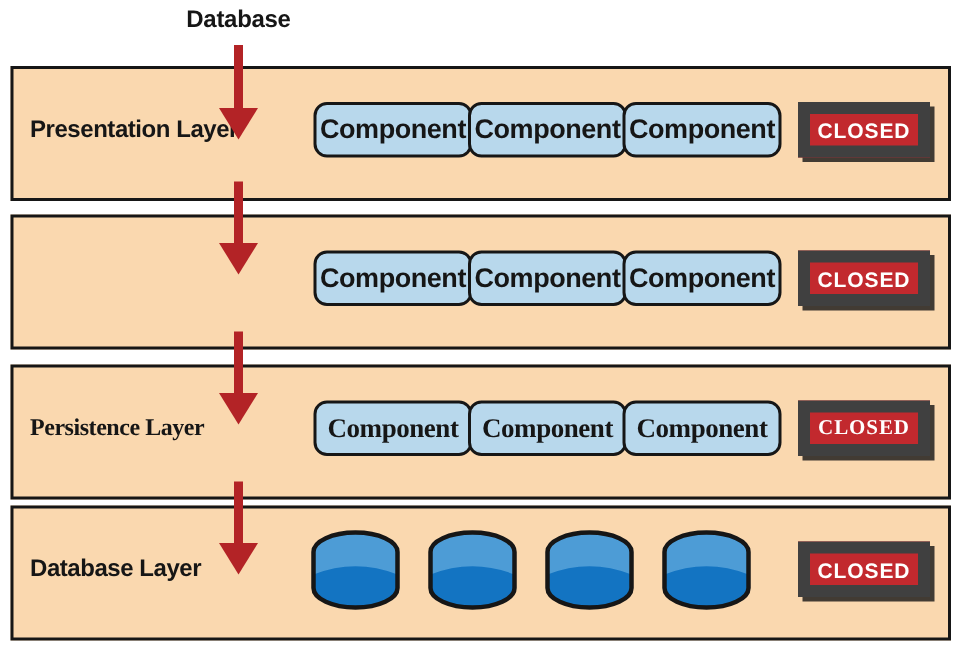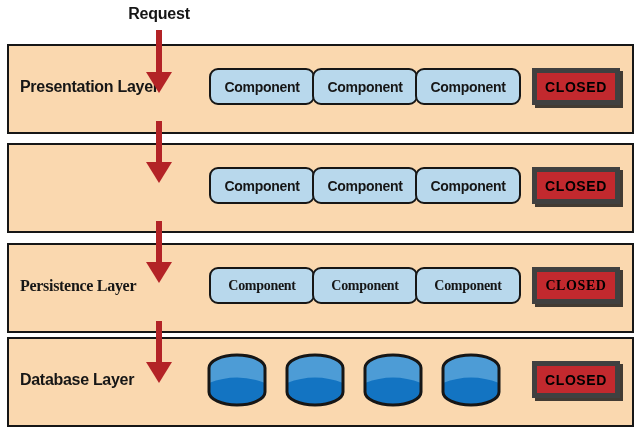--- a/index.html
+++ b/index.html
@@ -23,51 +23,51 @@
   .layer-label {
     position:absolute; left:11px; top:22px; height:37px;
     display:flex; align-items:center;
     font-size:16px; font-weight:bold; letter-spacing:-0.3px; white-space:nowrap;
   }
 
   .component {
     position:absolute; top:22px; width:106px; height:37px;
     background:#b8d8ec; border:2px solid #161616; border-radius:9px;
     display:flex; align-items:center; justify-content:center;
-    font-size:14px; font-weight:bold; letter-spacing:-0.3px;
+    font-size:18px; font-weight:bold; letter-spacing:-0.3px;
   }
   .comp-0 { left:200px; }
   .comp-1 { left:303px; }
   .comp-2 { left:406px; }
 
   .closed-badge {
     position:absolute; top:22px; left:523px; width:88px; height:37px;
-    background:#c2292e; border:5px solid #404040;
+    background:#c2292e; border:8px solid #404040;
     box-shadow:3px 3px 0 rgba(20,20,20,0.8);
-    color:#000000; display:flex; align-items:center; justify-content:center;
+    color:#ffffff; display:flex; align-items:center; justify-content:center;
     font-size:14px; font-weight:bold; letter-spacing:0.6px;
   }
 
   .cylinder { position:absolute; top:11px; width:60px; height:58px; }
   .cyl-0 { left:198px; }
   .cyl-1 { left:276px; }
   .cyl-2 { left:354px; }
   .cyl-3 { left:432px; }
 
   .arrows-overlay {
     position:absolute; left:0; top:0; width:640px; height:440px;
     z-index:5; pointer-events:none;
   }
 </style>
 </head>
 <body>
 
 <div class="canvas">
 
-  <div class="request-label">Request</div>
+  <div class="request-label">Database</div>
 
   <section class="layer layer-0">
     <div class="layer-label">Presentation Layer</div>
     <div class="component comp-0">Component</div>
     <div class="component comp-1">Component</div>
     <div class="component comp-2">Component</div>
     <div class="closed-badge">CLOSED</div>
   </section>
 
   <section class="layer layer-1">

